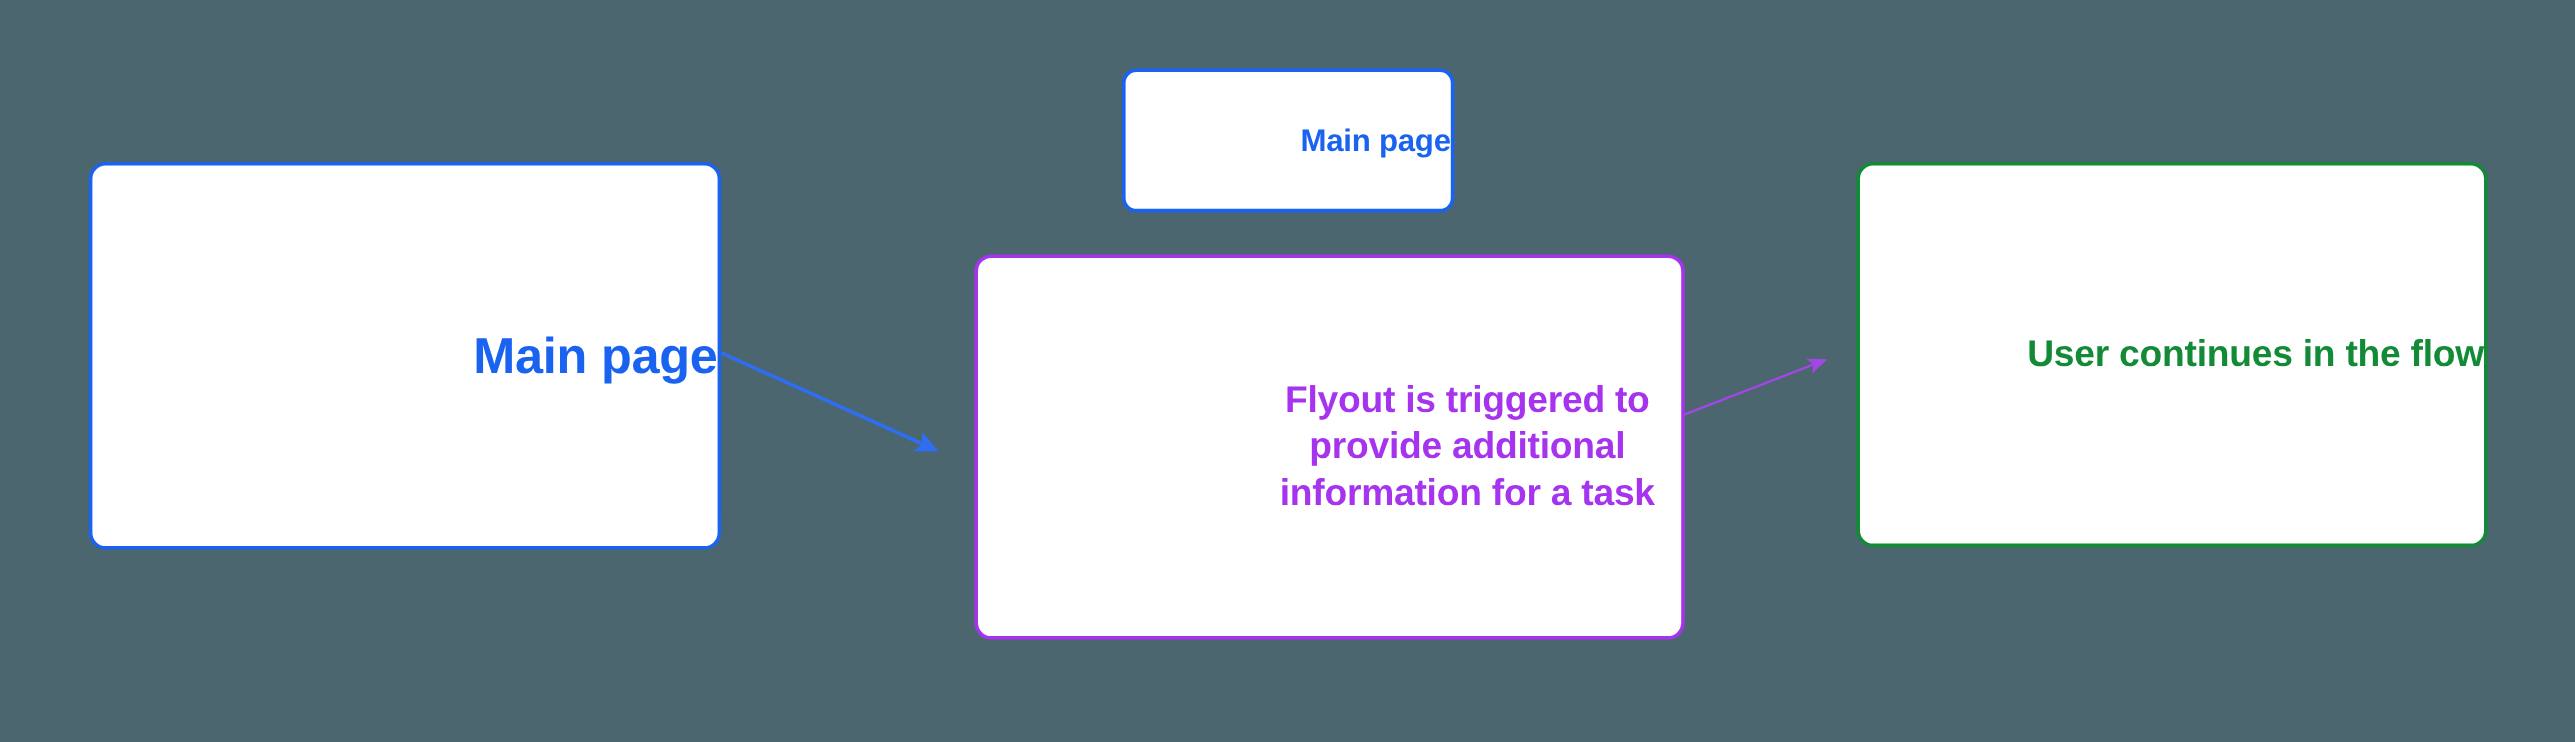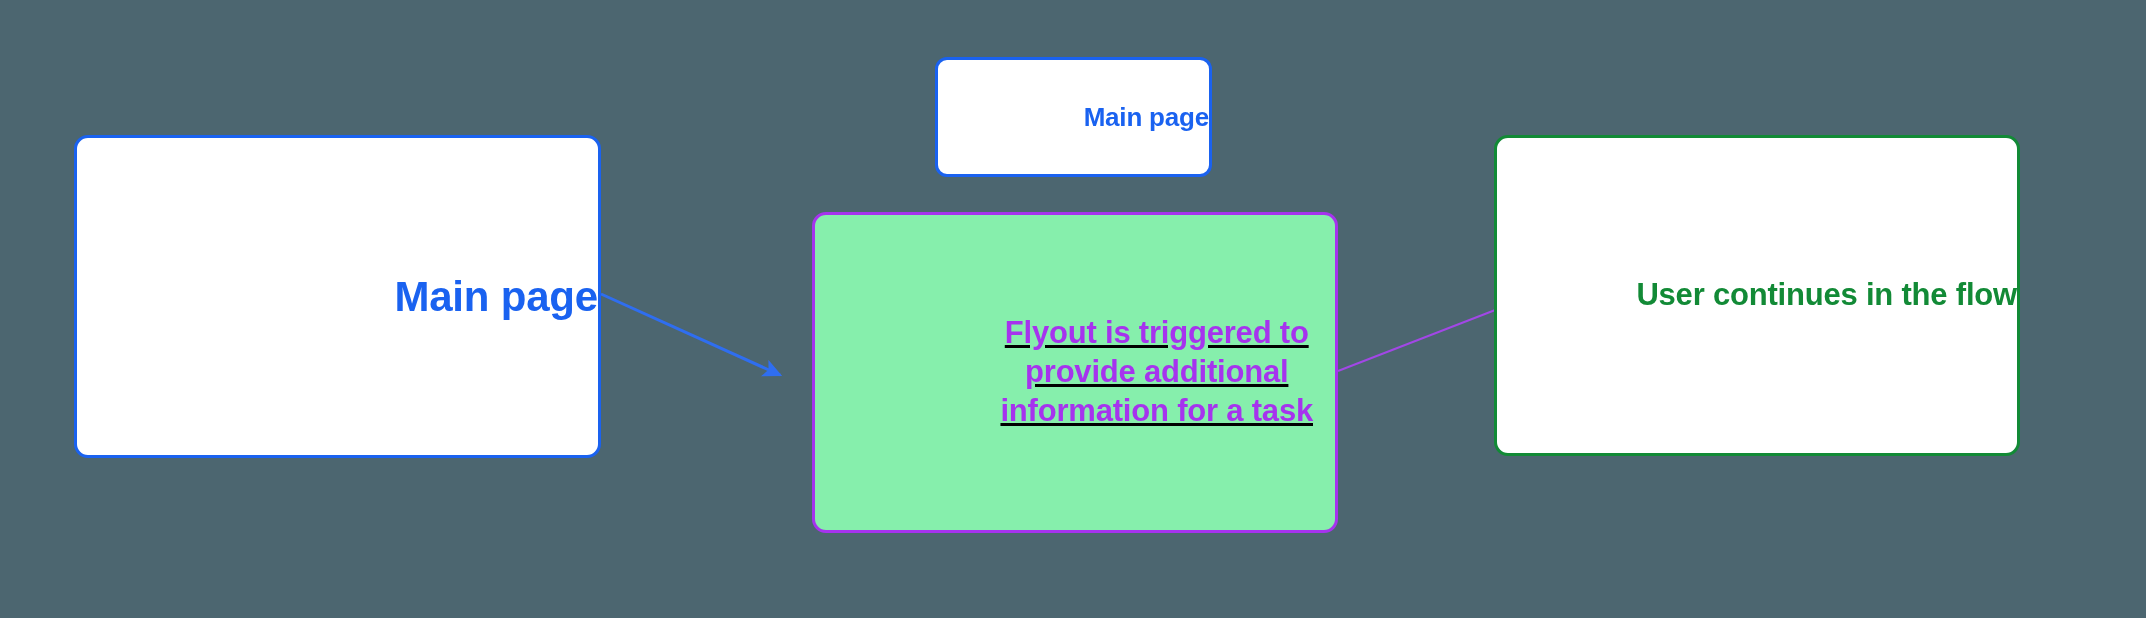--- a/index.html
+++ b/index.html
@@ -129,23 +129,23 @@
   </svg>
 
   <div class="node" id="node-main-page" style="left: 74px; top: 135px; width: 527px; height: 323px; border-color: rgb(26, 98, 240); background: rgb(255, 255, 255);">
     <span class="node-label" style="color: rgb(26, 98, 240);">Main page</span>
   </div>
 
   <div class="node" id="node-main-page-small" style="left: 935px; top: 57px; width: 277px; height: 120px; border-color: rgb(26, 98, 240); background: rgb(255, 255, 255);">
     <span class="node-label" style="color: rgb(26, 98, 240);">Main page</span>
   </div>
 
-  <div class="node" id="node-flyout" style="left: 812px; top: 212px; width: 526px; height: 321px; border-color: rgb(166, 51, 238); background: #86efac; text-decoration: underline;">
+  <div class="node" id="node-flyout" style="left: 812px; top: 212px; width: 592px; height: 321px; border-color: rgb(166, 51, 238); background: #ffffff;">
     <span class="node-label" style="color: rgb(166, 51, 238);">Flyout is triggered to
 provide additional
 information for a task</span>
   </div>
 
-  <div class="node" id="node-outcome" style="left: 1494px; top: 135px; width: 526px; height: 321px; border-color: rgb(18, 138, 54); background: rgb(255, 255, 255);">
+  <div class="node" id="node-outcome" style="left: 1547px; top: 135px; width: 526px; height: 321px; border-color: rgb(18, 138, 54); background: rgb(255, 255, 255);">
     <span class="node-label" style="color: rgb(18, 138, 54);">User continues in the flow</span>
   </div>
 
 </div>
 
 </body></html>

